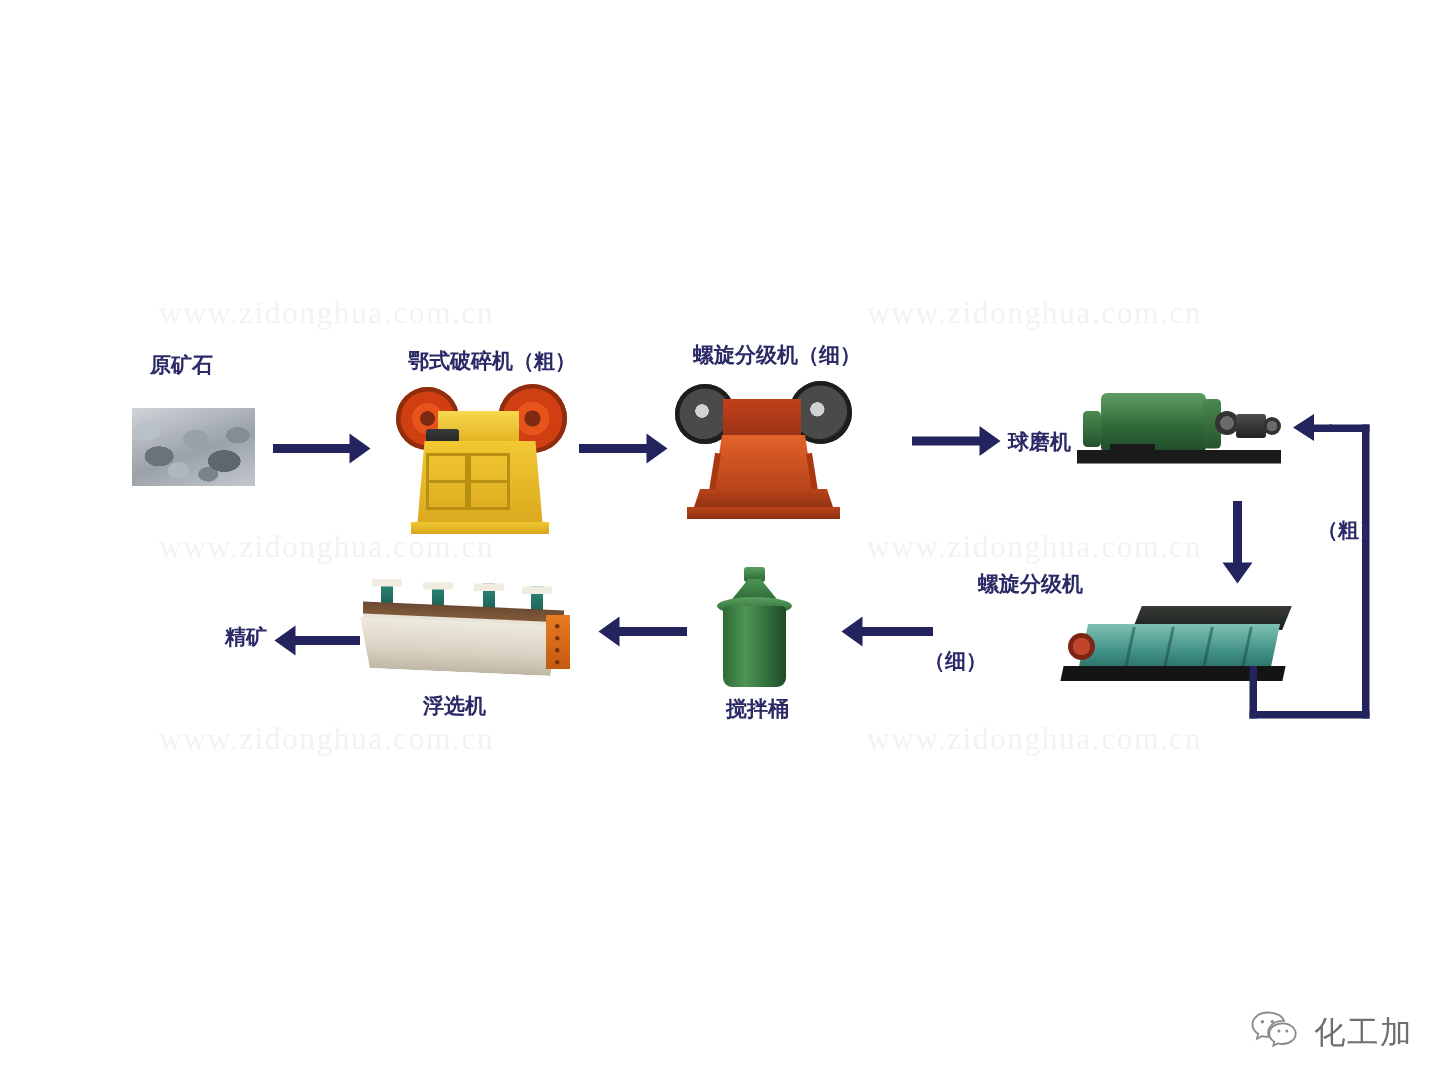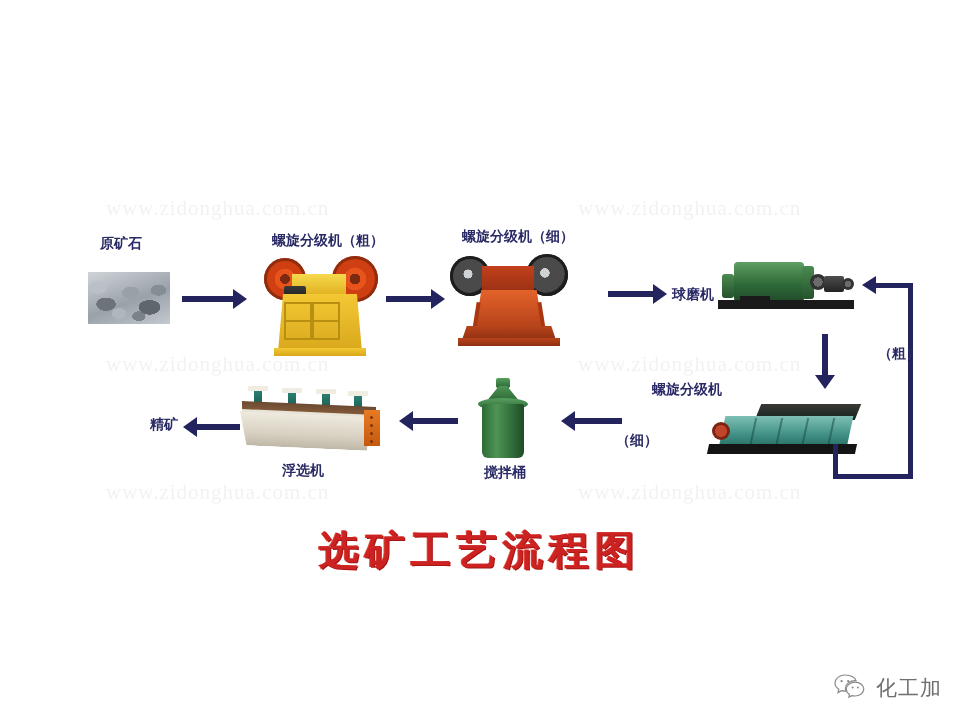--- a/index.html
+++ b/index.html
@@ -162,30 +162,29 @@
 
 <div class="stage">
 
   <div class="wm" style="left:106px;top:196px;">www.zidonghua.com.cn</div>
   <div class="wm" style="left:578px;top:196px;">www.zidonghua.com.cn</div>
   <div class="wm" style="left:106px;top:352px;">www.zidonghua.com.cn</div>
   <div class="wm" style="left:578px;top:352px;">www.zidonghua.com.cn</div>
   <div class="wm" style="left:106px;top:480px;">www.zidonghua.com.cn</div>
   <div class="wm" style="left:578px;top:480px;">www.zidonghua.com.cn</div>
 
-  <div class="bottom-title">选矿工艺流程图</div>
 
   <div class="lbl" style="left:100px;top:235px;">原矿石</div>
   <div class="eq" style="left:88px;top:272px;width:82px;height:52px;">
     <div class="ore" style="position:absolute;inset:0;"></div>
   </div>
 
   <div class="arrow ah" style="left:182px;top:296px;width:52px;"></div>
 
-  <div class="lbl" style="left:272px;top:232px;">螺旋分级机（粗）</div>
+  <div class="lbl" style="left:272px;top:232px;">鄂式破碎机（粗）</div>
   <div class="eq" style="left:262px;top:252px;width:116px;height:104px;">
 
     <div class="jc-wheel" style="left:2px;top:6px;width:42px;height:42px;"></div>
     <div class="jc-wheel" style="left:70px;top:4px;width:46px;height:46px;"></div>
 
     <div class="jc-top" style="left:30px;top:22px;width:54px;height:20px;"></div>
     <div class="jc-motor" style="left:22px;top:34px;width:22px;height:13px;"></div>
     <div class="jc-body" style="left:16px;top:42px;width:84px;height:58px;clip-path:polygon(6% 0,94% 0,100% 100%,0 100%);"></div>
     <div class="jc-grid" style="left:22px;top:50px;width:24px;height:16px;"></div>
     <div class="jc-grid" style="left:22px;top:68px;width:24px;height:16px;"></div>

